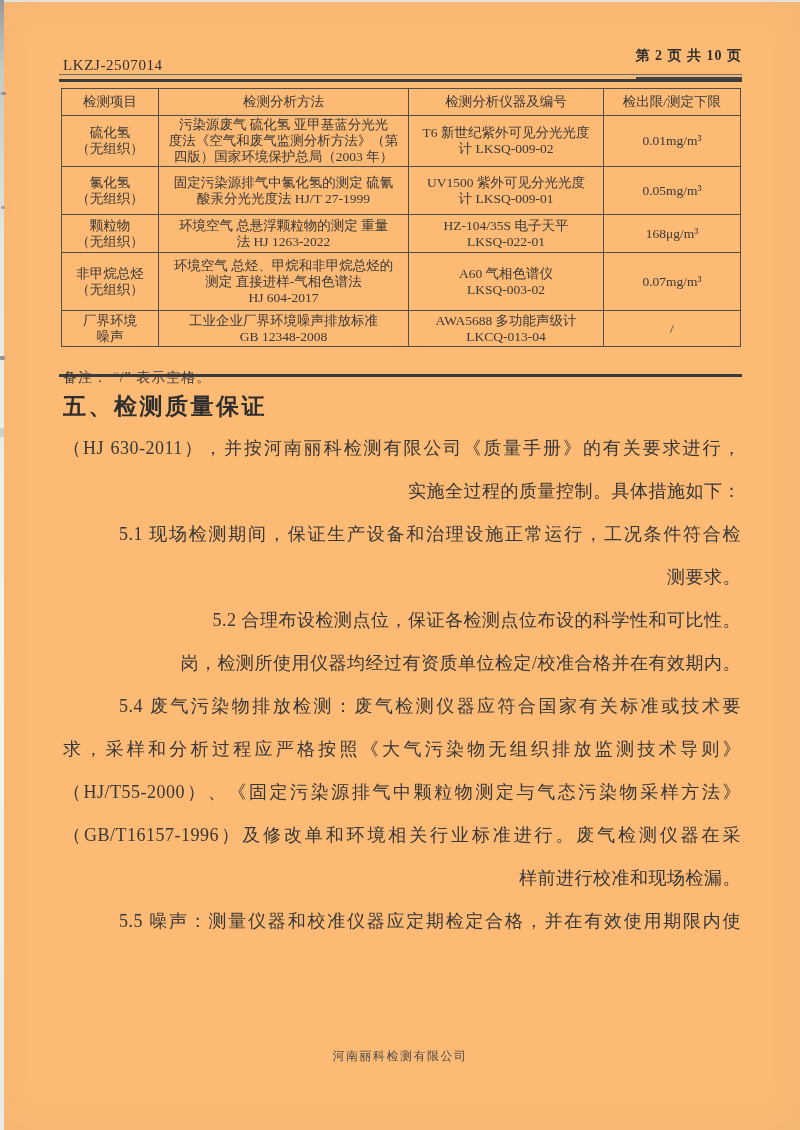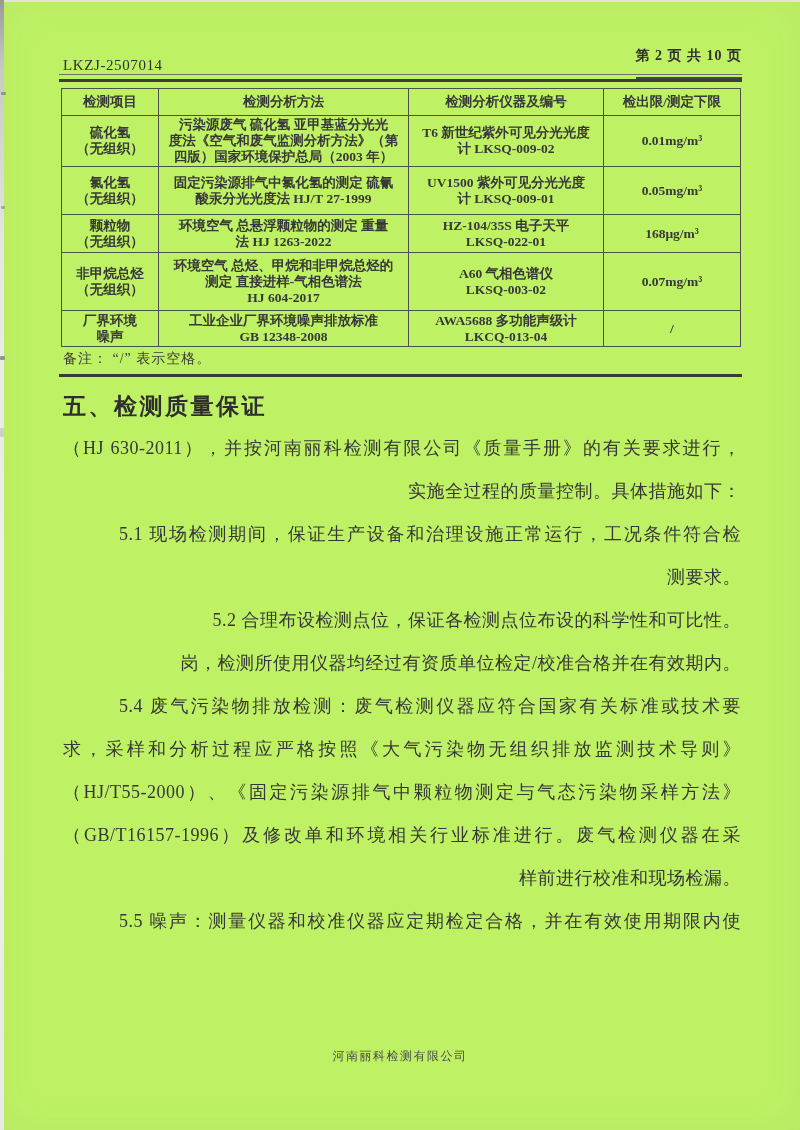--- a/index.html
+++ b/index.html
@@ -1,21 +1,21 @@
 <!DOCTYPE html>
 <html><head>
 <meta charset="utf-8">
 <style>
   html, body { margin: 0; padding: 0; background: #888; }
   .page {
     position: relative;
     width: 800px;
     height: 1130px;
     margin: 0 auto;
-    background: #bef264;
+    background: #fdba74;
     overflow: hidden;
     font-family: "Liberation Serif", "DejaVu Serif", serif;
     color: #3b3b3b;
     box-shadow: inset 0 0 40px rgba(120,120,110,0.08);
   }
   .edge-left {
     position: absolute; left: 0; top: 0; width: 4px; height: 100%;
     background: linear-gradient(to bottom, #99999a, #c8c8c4 6%, #e6e6e2 22%, #f1f1ed 60%, #e8e8e4 100%);
   }
   .edge-top {
@@ -46,31 +46,31 @@
 
   table.test-table {
     position: absolute; left: 61px; top: 88px;
     width: 679px; border-collapse: collapse; table-layout: fixed;
     font-size: 13.5px; line-height: 16px; color: #383838;
   }
   table.test-table th, table.test-table td {
     border: 1.3px solid #4e4e4c;
     text-align: center; vertical-align: middle;
     white-space: pre-line; padding: 1px 2px;
-    font-weight: bold;
+    font-weight: normal;
   }
   thead tr { height: 27px; }
   tbody tr:nth-child(1) { height: 50px; }
   tbody tr:nth-child(2) { height: 48px; }
   tbody tr:nth-child(3) { height: 38px; }
   tbody tr:nth-child(4) { height: 58px; }
   tbody tr:nth-child(5) { height: 36px; }
 
   .remark {
-    position: absolute; left: 63px; top: 350px;
+    position: absolute; left: 63px; top: 369px;
     font-size: 14px; letter-spacing: 1px; color: #3a3a3a;
   }
   .thick-rule {
     position: absolute; left: 59px; right: 58px; top: 374px;
     border-bottom: 3.5px solid #3a3a3a;
   }
   .heading {
     position: absolute; left: 63px; top: 391px;
     font-size: 23px; font-weight: bold; letter-spacing: 2.5px; color: #2e2e2e;
   }

